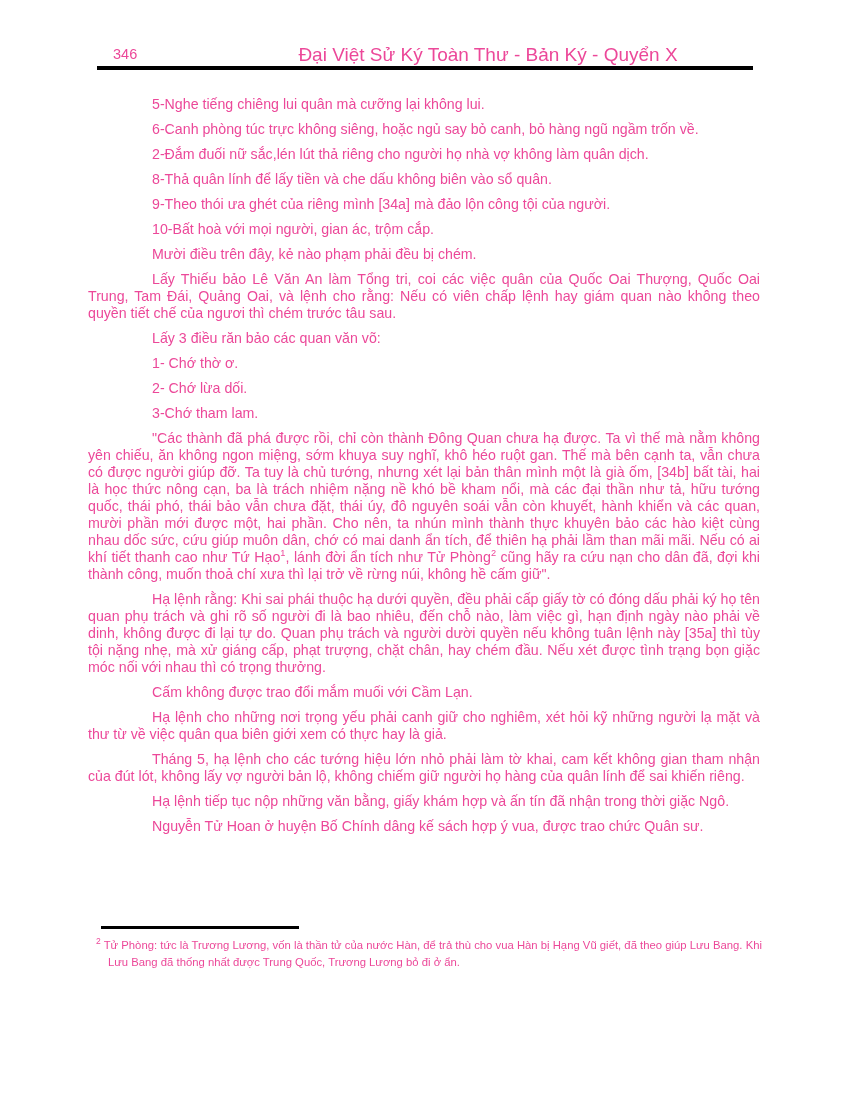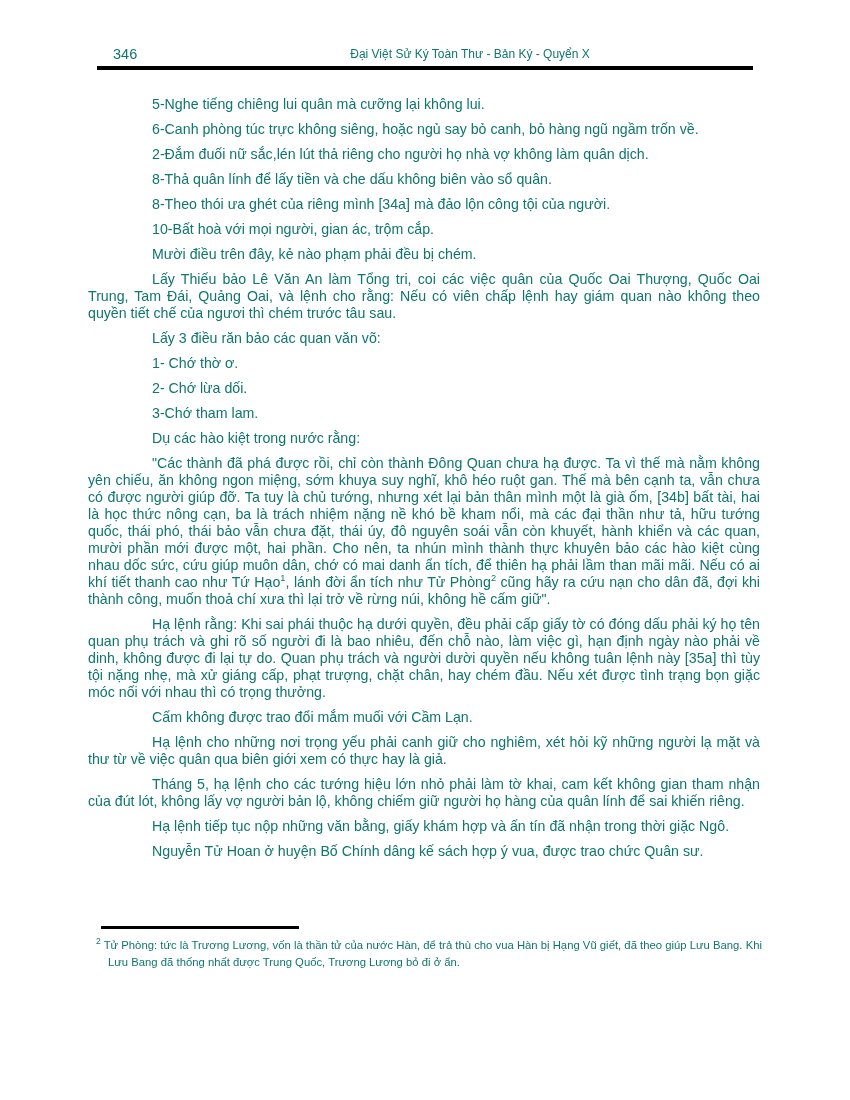--- a/index.html
+++ b/index.html
@@ -1,31 +1,31 @@
 <!DOCTYPE html>
 <html><head>
 <meta charset="utf-8">
 <title>Document</title>
 <style>
   html, body { margin:0; padding:0; background:#ffffff; overflow:hidden; }
   .page {
     position:relative;
     width:850px; height:1100px;
     background:#ffffff;
-    color:#0f766e;
+    color:#ec4899;
     font-family:"Liberation Sans","DejaVu Sans",sans-serif;
   }
   .page-number {
     position:absolute; top:46px; left:113px;
     font-size:14.5px; line-height:17px;
   }
   .page-title {
-    position:absolute; top:46px; left:470px;
+    position:absolute; top:46px; left:488px;
     transform:translateX(-50%);
-    font-size:12px; line-height:17px; white-space:nowrap;
+    font-size:19px; line-height:17px; white-space:nowrap;
   }
   .header-rule {
     position:absolute; top:66px; left:97px;
     width:656px; height:4px; background:#000;
   }
   .body-text {
     position:absolute; top:96px; left:88px; width:672px;
   }
   .para {
     margin:0 0 8px 0;
@@ -55,29 +55,28 @@
 <div class="page">
   <div class="page-number">346</div>
   <div class="page-title">Đại Việt Sử Ký Toàn Thư - Bản Ký - Quyển X</div>
   <div class="header-rule"></div>
 
   <div class="body-text">
       <p class="para"><span>5-Nghe tiếng chiêng lui quân mà cưỡng lại không lui.</span></p>
       <p class="para"><span>6-Canh phòng túc trực không siêng, hoặc ngủ say bỏ canh, bỏ hàng ngũ ngầm trốn về.</span></p>
       <p class="para"><span>2-Đắm đuối nữ sắc,lén lút thả riêng cho người họ nhà vợ không làm quân dịch.</span></p>
       <p class="para"><span>8-Thả quân lính để lấy tiền và che dấu không biên vào sổ quân.</span></p>
-      <p class="para"><span>8-Theo thói ưa ghét của riêng mình [</span><b>34a</b><span>] mà đảo lộn công tội của người.</span></p>
+      <p class="para"><span>9-Theo thói ưa ghét của riêng mình [</span><b>34a</b><span>] mà đảo lộn công tội của người.</span></p>
       <p class="para"><span>10-Bất hoà với mọi người, gian ác, trộm cắp.</span></p>
       <p class="para"><span>Mười điều trên đây, kẻ nào phạm phải đều bị chém.</span></p>
       <p class="para"><span>Lấy Thiếu bảo Lê Văn An làm Tổng tri, coi các việc quân của Quốc Oai Thượng, Quốc Oai Trung, Tam Đái, Quảng Oai, và lệnh cho rằng: Nếu có viên chấp lệnh hay giám quan nào không theo quyền tiết chế của ngươi thì chém trước tâu sau.</span></p>
       <p class="para"><span>Lấy 3 điều răn bảo các quan văn võ:</span></p>
       <p class="para"><span>1- Chớ thờ ơ.</span></p>
       <p class="para"><span>2- Chớ lừa dối.</span></p>
       <p class="para"><span>3-Chớ tham lam.</span></p>
-      <p class="para"><span>Dụ các hào kiệt trong nước rằng:</span></p>
       <p class="para"><span>"Các thành đã phá được rồi, chỉ còn thành Đông Quan chưa hạ được. Ta vì thế mà nằm không yên chiếu, ăn không ngon miệng, sớm khuya suy nghĩ, khô héo ruột gan. Thế mà bên cạnh ta, vẫn chưa có được người giúp đỡ. Ta tuy là chủ tướng, nhưng xét lại bản thân mình một là già ốm, [</span><b>34b</b><span>] bất tài, hai là học thức nông cạn, ba là trách nhiệm nặng nề khó bề kham nổi, mà các đại thần như tả, hữu tướng quốc, thái phó, thái bảo vẫn chưa đặt, thái úy, đô nguyên soái vẫn còn khuyết, hành khiển và các quan, mười phần mới được một, hai phần. Cho nên, ta nhún mình thành thực khuyên bảo các hào kiệt cùng nhau dốc sức, cứu giúp muôn dân, chớ có mai danh ẩn tích, để thiên hạ phải lầm than mãi mãi. Nếu có ai khí tiết thanh cao như Tứ Hạo</span><sup>1</sup><span>, lánh đời ẩn tích như Tử Phòng</span><sup>2</sup><span> cũng hãy ra cứu nạn cho dân đã, đợi khi thành công, muốn thoả chí xưa thì lại trở về rừng núi, không hề cấm giữ".</span></p>
       <p class="para"><span>Hạ lệnh rằng: Khi sai phái thuộc hạ dưới quyền, đều phải cấp giấy tờ có đóng dấu phải ký họ tên quan phụ trách và ghi rõ số người đi là bao nhiêu, đến chỗ nào, làm việc gì, hạn định ngày nào phải về dinh, không được đi lại tự do. Quan phụ trách và người dười quyền  nếu không tuân lệnh này [</span><b>35a</b><span>] thì tùy tội nặng nhẹ, mà xử giáng cấp, phạt trượng, chặt chân, hay chém đầu. Nếu xét được tình trạng bọn giặc móc nối với nhau thì có trọng thưởng.</span></p>
       <p class="para"><span>Cấm không được trao đổi mắm muối với Cầm Lạn.</span></p>
       <p class="para"><span>Hạ lệnh cho những nơi trọng yếu phải canh giữ cho nghiêm, xét hỏi kỹ những người lạ mặt và thư từ về việc quân qua biên giới xem có thực hay là giả.</span></p>
       <p class="para"><span>Tháng 5, hạ lệnh cho các tướng hiệu lớn nhỏ phải làm tờ khai, cam kết không gian tham nhận của đút lót, không lấy vợ người bản lộ, không chiếm giữ người họ hàng của quân lính để sai khiến riêng.</span></p>
       <p class="para"><span>Hạ lệnh tiếp tục nộp những văn bằng, giấy khám hợp và ấn tín đã nhận trong thời giặc Ngô.</span></p>
       <p class="para"><span>Nguyễn Tử Hoan ở huyện Bố Chính dâng kế sách hợp ý vua, được trao chức Quân sư.</span></p>
     </div>
 
   <div class="footnote-separator"></div>

